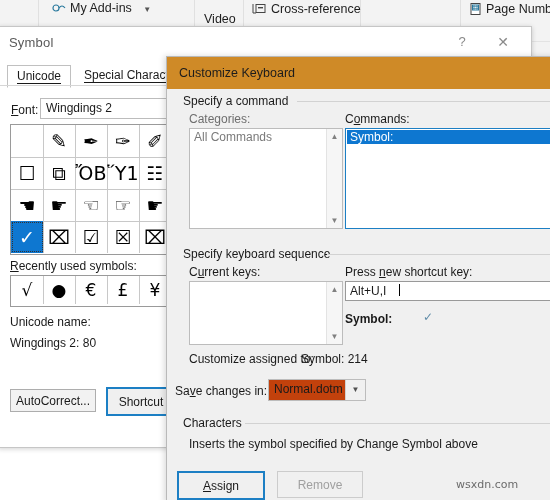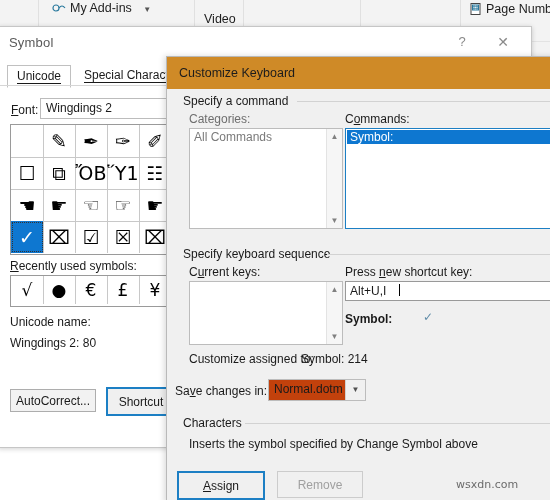--- a/index.html
+++ b/index.html
@@ -103,20 +103,28 @@
       <path d="M7 6 q3 -4 6 0" fill="none" stroke="#2b7a9e" stroke-width="1.2"></path>
     </svg>
     <span style="margin-left:24px;">My Add-ins</span>
     <span style="margin-left:8px;font-size:8px;color:#555;">▼</span>
   </div>
 
   <div class="rib-item" style="left:204px;top:12px;">
     <span>Video</span>
   </div>
 
+  <div class="rib-item" style="left:252px;top:2px;">
+    <svg class="rib-ico" style="left:0;top:1px;width:14px;height:12px;" viewBox="0 0 14 12">
+      <rect x="4" y="1.5" width="9" height="8" fill="none" stroke="#444" stroke-width="1"></rect>
+      <path d="M1 1 v9 h3" fill="none" stroke="#444" stroke-width="1"></path>
+      <rect x="6" y="4" width="5" height="1.4" fill="#444"></rect>
+    </svg>
+    <span style="margin-left:19px;">Cross-reference</span>
+  </div>
 
   <div class="rib-item" style="left:470px;top:2px;">
     <svg class="rib-ico" style="left:0;top:1px;width:12px;height:12px;" viewBox="0 0 12 12">
       <rect x="1" y="0.5" width="9" height="11" fill="#fff" stroke="#444" stroke-width="1"></rect>
       <rect x="2.5" y="2" width="6" height="5" fill="none" stroke="#2b7a9e" stroke-width="1"></rect>
       <path d="M4 2 v5 M7 2 v5 M2.5 3.6 h6 M2.5 5.4 h6" stroke="#2b7a9e" stroke-width=".7"></path>
     </svg>
     <span style="margin-left:16px;">Page Numb</span>
   </div>
 

